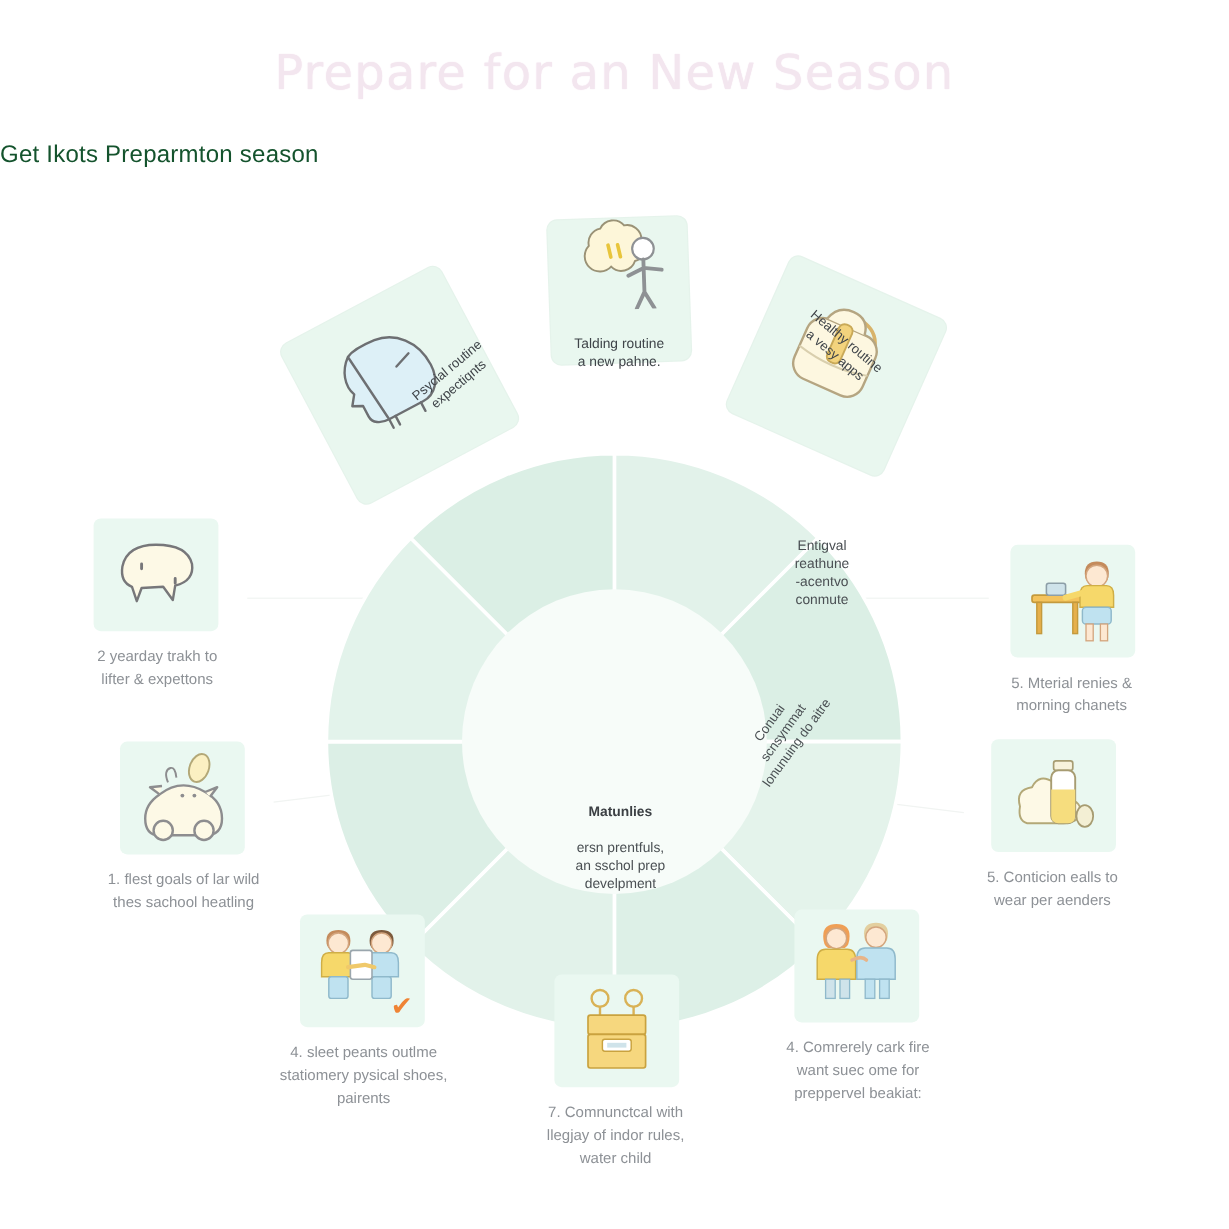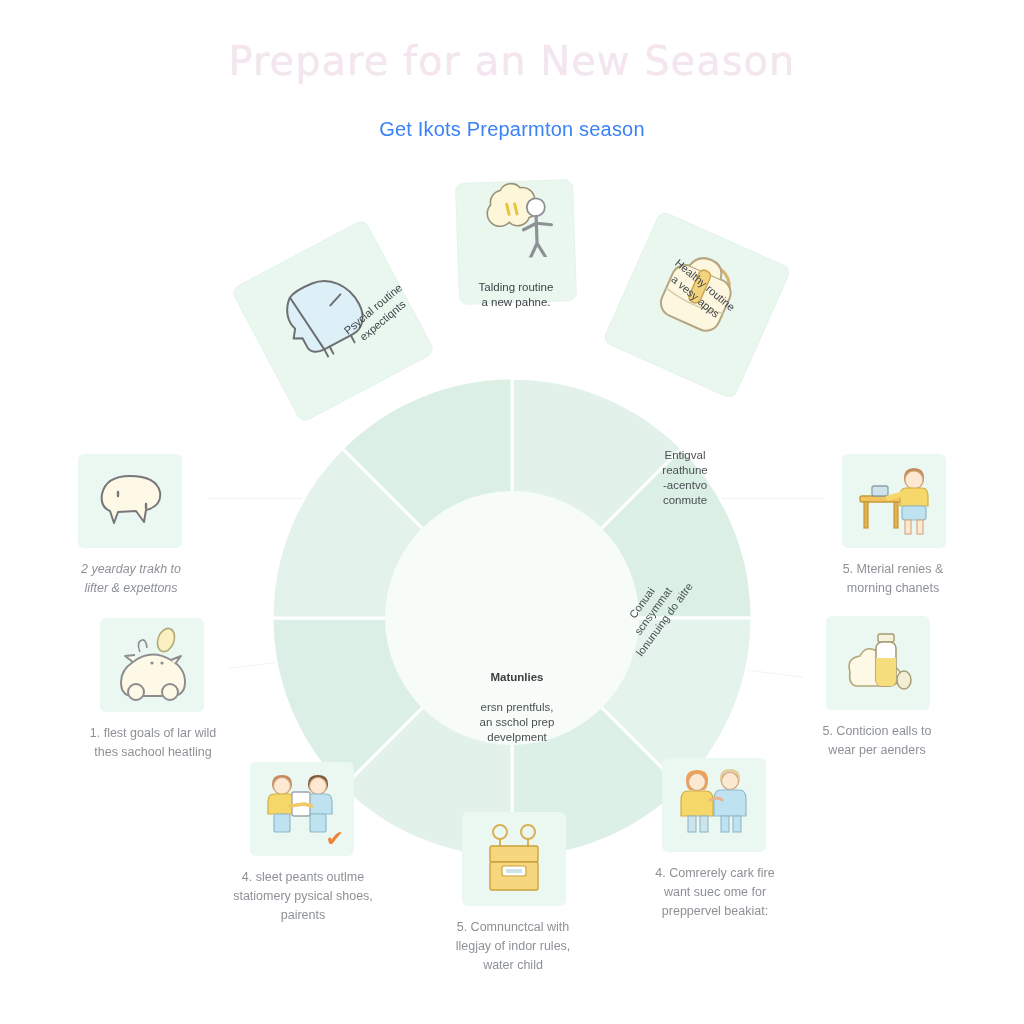--- a/index.html
+++ b/index.html
@@ -15,22 +15,22 @@
   
   .title{
     position:absolute;left:0;top:38px;width:1024px;text-align:center;
     font-size:40px;letter-spacing:1px;
     color:#f3e6ef;
     font-family:"DejaVu Sans",sans-serif;
     font-weight:400;
     text-shadow:0 0 1px #f0dfeb;
   }
   .subtitle{
-    position:absolute;left:0;top:118px;width:1024px;text-align:center;
-    font-size:20px;color:#3b82f6;font-weight:400;letter-spacing:.2px;
+    position:absolute;left:0;top:118px;width:1024px;text-align:left;
+    font-size:20px;color:#14532d;font-weight:400;letter-spacing:.2px;
   }
 
   
   .wheel-wrap{position:absolute;left:262px;top:368px;width:500px;height:500px;}
   .wheel-svg{position:absolute;left:0;top:0;}
   .hub{
     position:absolute;left:125px;top:125px;width:250px;height:250px;
     border-radius:50%;background:#f7fcf9;
   }
 
@@ -70,21 +70,21 @@
   
   .outer{position:absolute;}
   .outer .box{
     width:104px;height:94px;border-radius:6px;background:#eaf8f1;
     position:relative;overflow:hidden;margin:0 auto;
   }
   .outer .cap{
     margin-top:12px;text-align:center;font-size:12.5px;line-height:19px;
     color:#8d9196;white-space:pre-line;width:190px;
   }
-  .o-l1{left:36px;top:454px;width:190px;font-style:italic;}
+  .o-l1{left:36px;top:432px;width:190px;}
   .o-l2{left:58px;top:618px;width:190px;}
   .o-r1{left:798px;top:430px;width:190px;margin-top:24px;}
   .o-r2{left:782px;top:616px;width:190px;}
   .o-b1{left:208px;top:762px;width:190px;}
   .o-b2{left:418px;top:812px;width:190px;}
   .o-b3{left:620px;top:758px;width:190px;}
   .o-l1 .box,.o-l2 .box{margin-left:42px;}
   .o-r1 .box,.o-r2 .box{margin-left:44px;}
   .o-b1 .box,.o-b3 .box{margin-left:42px;}
   .o-b2 .box{margin-left:44px;}
@@ -262,21 +262,21 @@
       <svg width="104" height="94" viewBox="0 0 104 94">
         <circle cx="38" cy="20" r="7" fill="none" stroke="#d9b256" stroke-width="2"></circle>
         <circle cx="66" cy="20" r="7" fill="none" stroke="#d9b256" stroke-width="2"></circle>
         <path d="M38,27 l0,10 M66,27 l0,10" stroke="#d9b256" stroke-width="2"></path>
         <rect x="28" y="34" width="48" height="16" rx="2" fill="#f6d77e" stroke="#c9a23f" stroke-width="1.4"></rect>
         <rect x="28" y="50" width="48" height="28" rx="2" fill="#f6d77e" stroke="#c9a23f" stroke-width="1.4"></rect>
         <rect x="40" y="54" width="24" height="10" rx="2" fill="#ffffff" stroke="#c9a23f" stroke-width="1.2"></rect>
         <rect x="44" y="57" width="16" height="4" fill="#cfe3ea"></rect>
       </svg>
     </div>
-    <div class="cap">5. Comnunctcal with
+    <div class="cap">7. Comnunctcal with
 llegjay of indor rules,
 water child</div>
   </div>
 
   <div class="outer o-b3">
     <div class="box">
       <svg width="104" height="94" viewBox="0 0 104 94">
         <path d="M24,22 q0,-10 11,-10 q11,0 11,10 q0,8 -4,10 l-14,0 q-4,-2 -4,-10 Z" fill="#ef9f56"></path>
         <circle cx="35" cy="24" r="8.5" fill="#fde8d2" stroke="#d3a57e" stroke-width="1.2"></circle>
         <path d="M26,33 l18,0 q7,0 7,9 l0,16 l-32,0 l0,-16 q0,-9 7,-9 Z" fill="#f6d86a" stroke="#cfae46" stroke-width="1.2"></path>

